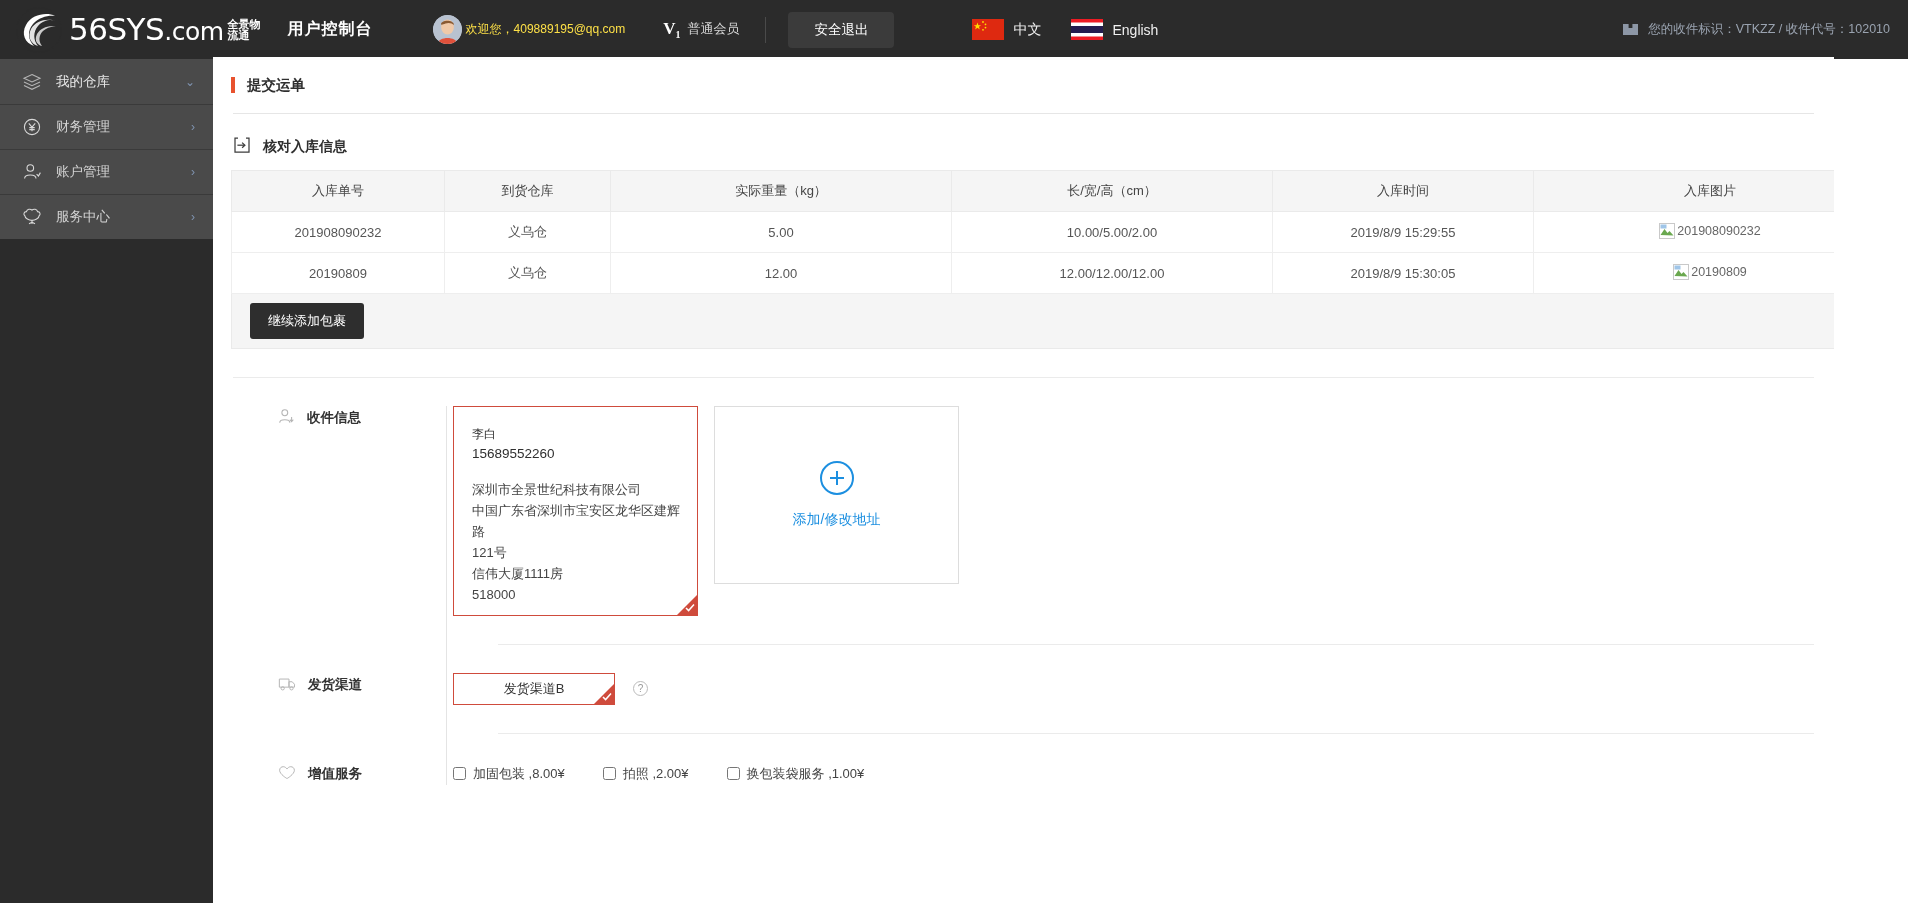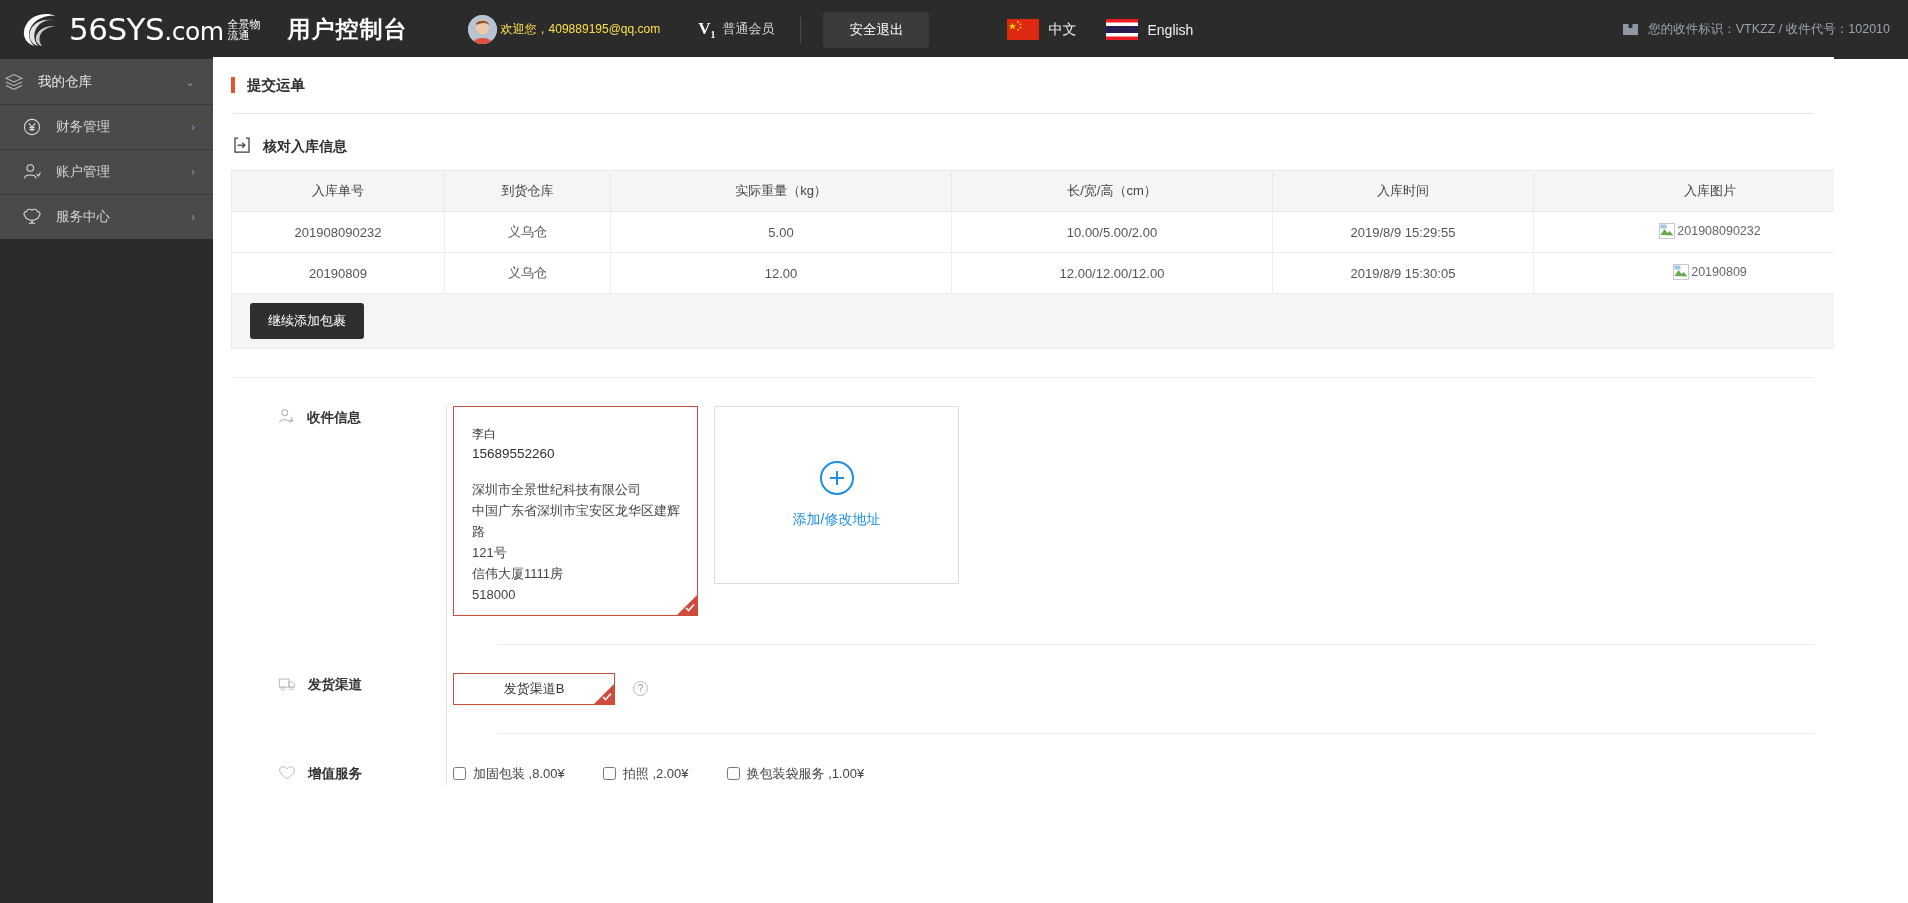--- a/index.html
+++ b/index.html
@@ -32,23 +32,24 @@
   .logo-text { display: flex; align-items: flex-end; }
   .logo-56sys {
     color: #fff; font-size: 31px; letter-spacing: -0.5px;
     font-weight: 400; line-height: 1;
     font-family: "DejaVu Sans", sans-serif;
   }
   .logo-cn {
     color: #fff; font-size: 11px; line-height: 1.05;
     margin-left: 4px; margin-bottom: 3px; width: 38px;
     letter-spacing: 0px;
+    font-weight: bold;
   }
   .console-title {
-    color: #ffffff; font-size: 23px; font-weight: bold;
+    color: #ffffff; font-size: 16px; font-weight: bold;
     margin-left: 22px; letter-spacing: 1px;
   }
   .avatar {
     width: 29px; height: 29px; border-radius: 50%;
     margin-left: 60px; overflow: hidden; background: #b9c0cd;
     position: relative; flex: none;
   }
   .welcome {
     color: #fde047; font-size: 12px; margin-left: 4px; white-space: nowrap;
   }
@@ -79,21 +80,21 @@
   .ident-text { color: #9aa3b0; font-size: 12.5px; margin-left: 9px; white-space: nowrap; }
 
   
   .sidebar {
     position: absolute; top: 59px; left: 0;
     width: 213px; height: 844px;
     background: #2b2b2b;
   }
   .nav-group-head {
     height: 45px; display: flex; align-items: center;
-    padding-left: 4px; background: #4a4a4a;
+    padding-left: 22px; background: #4a4a4a;
     color: #e8e8e8; font-size: 13.5px; position: relative; cursor: pointer;
   }
   .nav-group-head .nav-ico { width: 22px; margin-right: 12px; display:flex; align-items:center; }
   .nav-row {
     height: 45px; display: flex; align-items: center;
     padding-left: 22px; color: #d3d3d3; font-size: 13.5px;
     position: relative; cursor: pointer;
     border-top: 1px solid #3a3a3a;
     background: #4a4a4a;
   }

